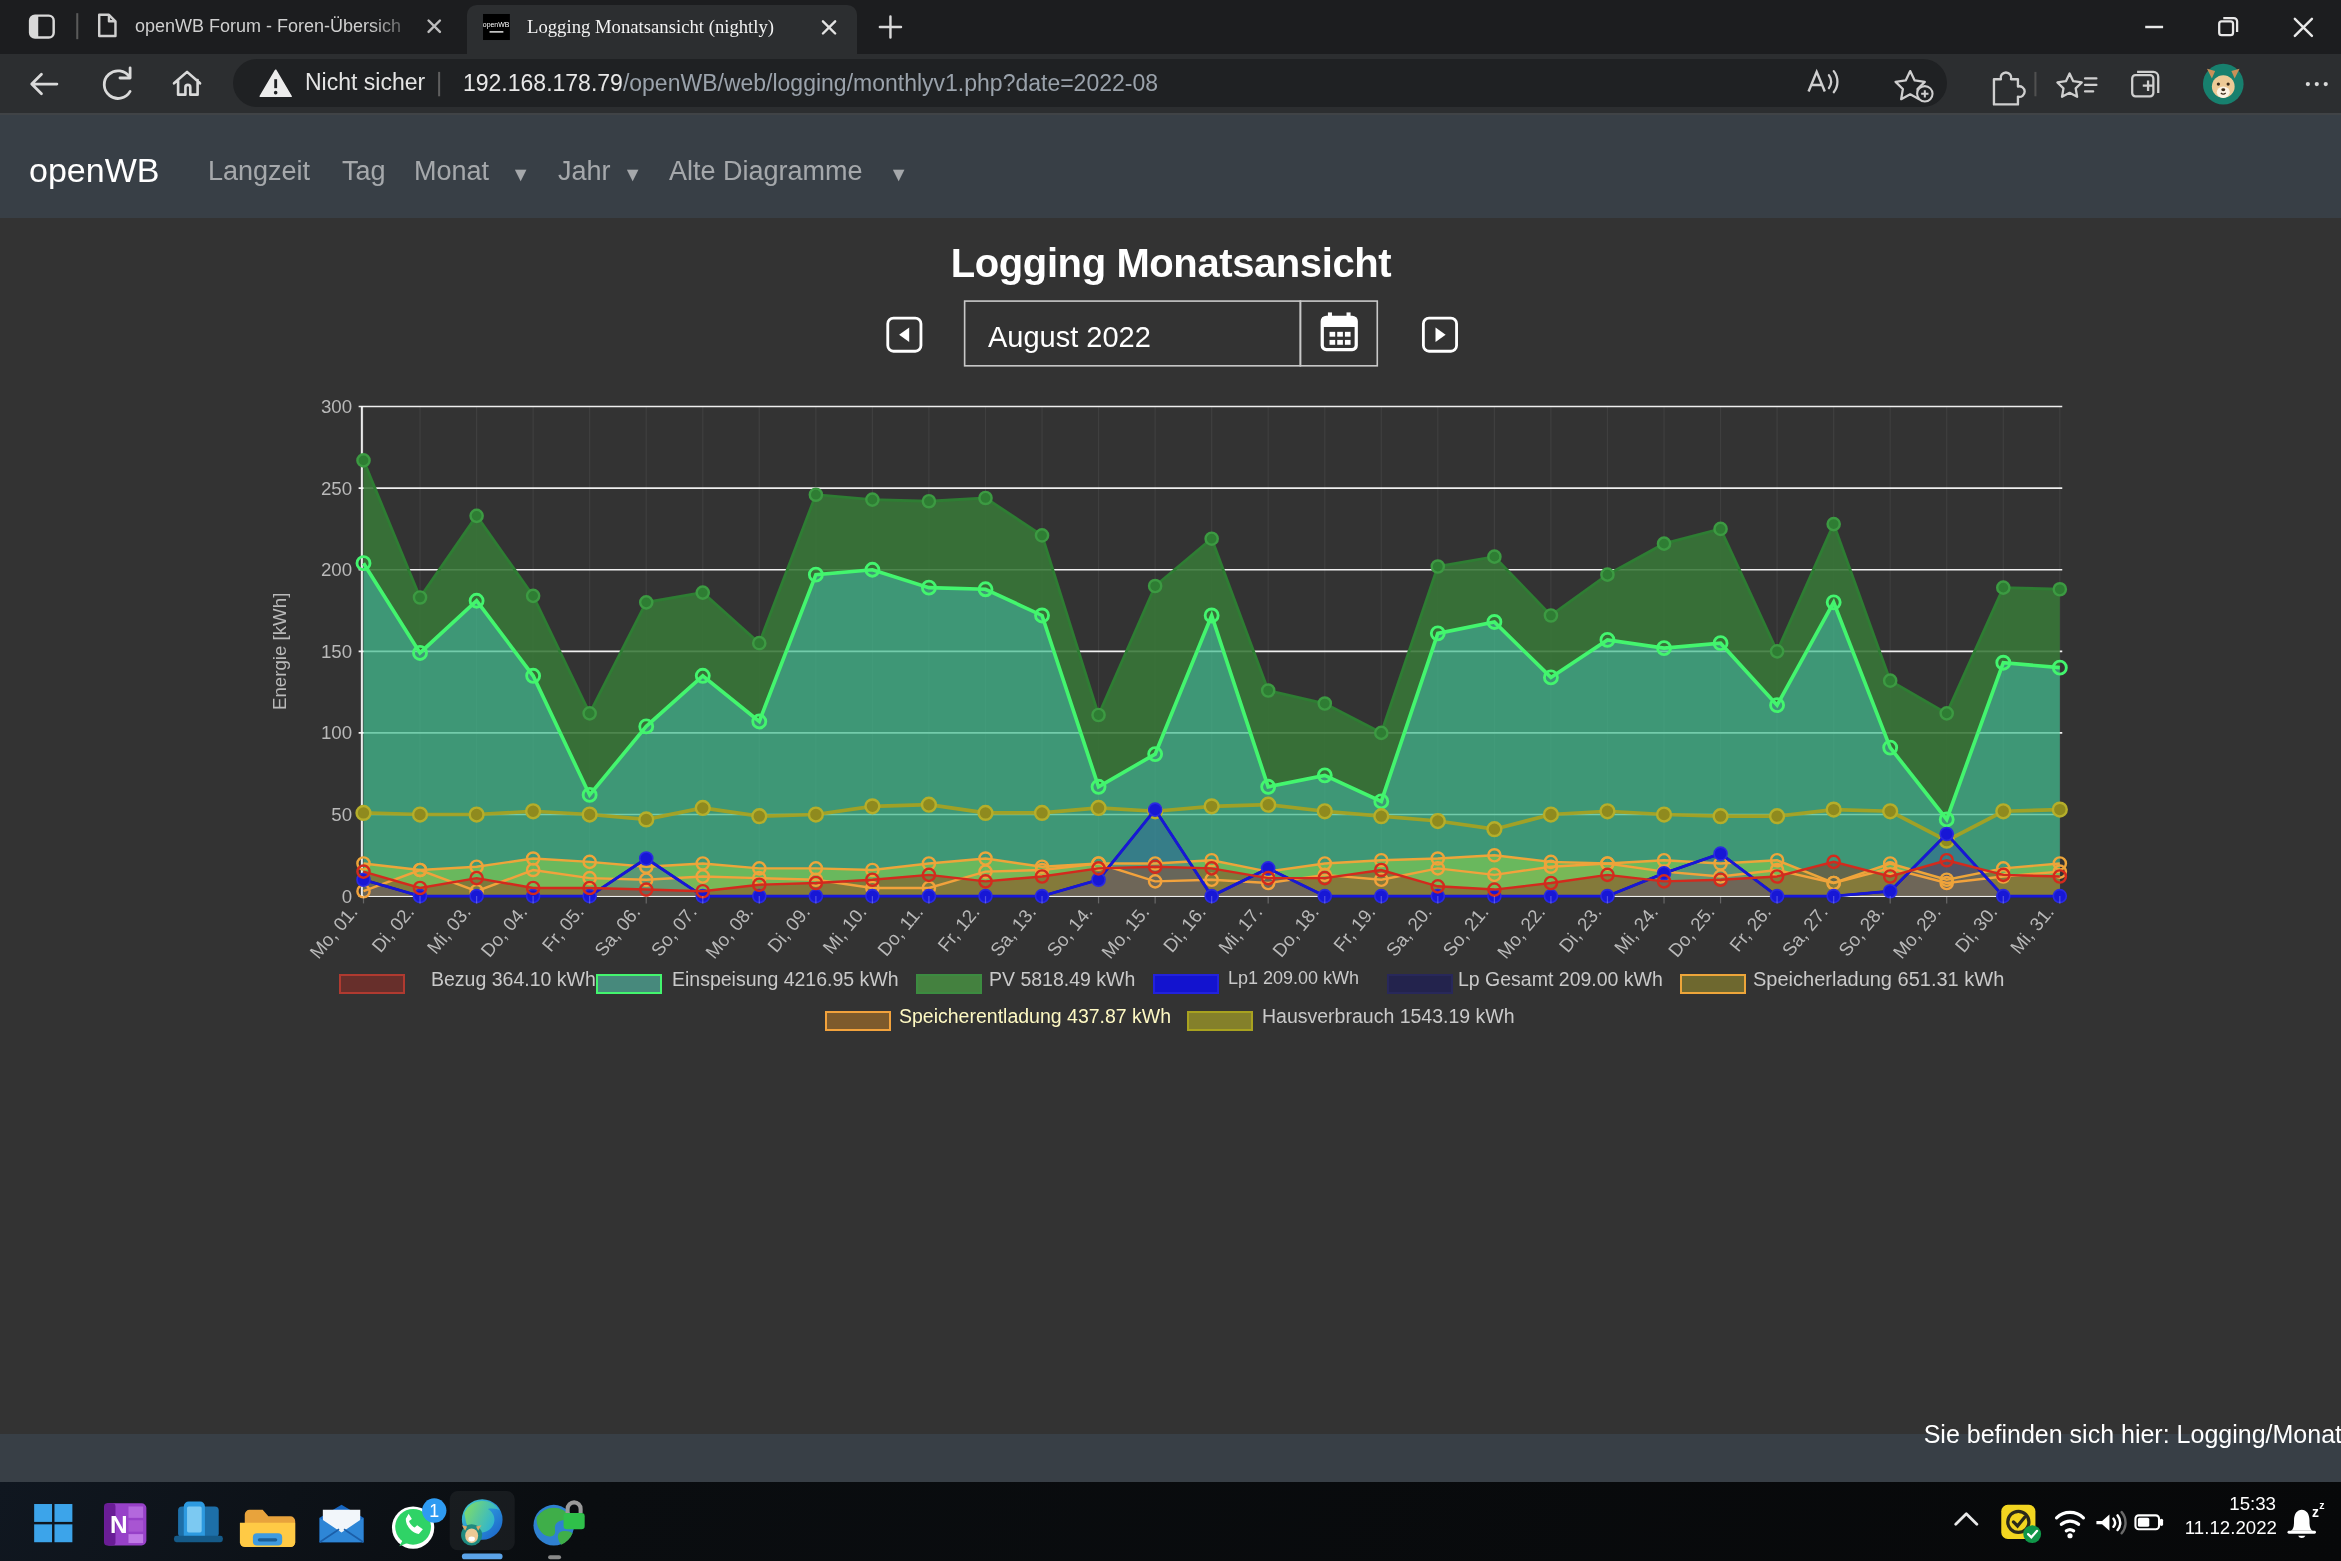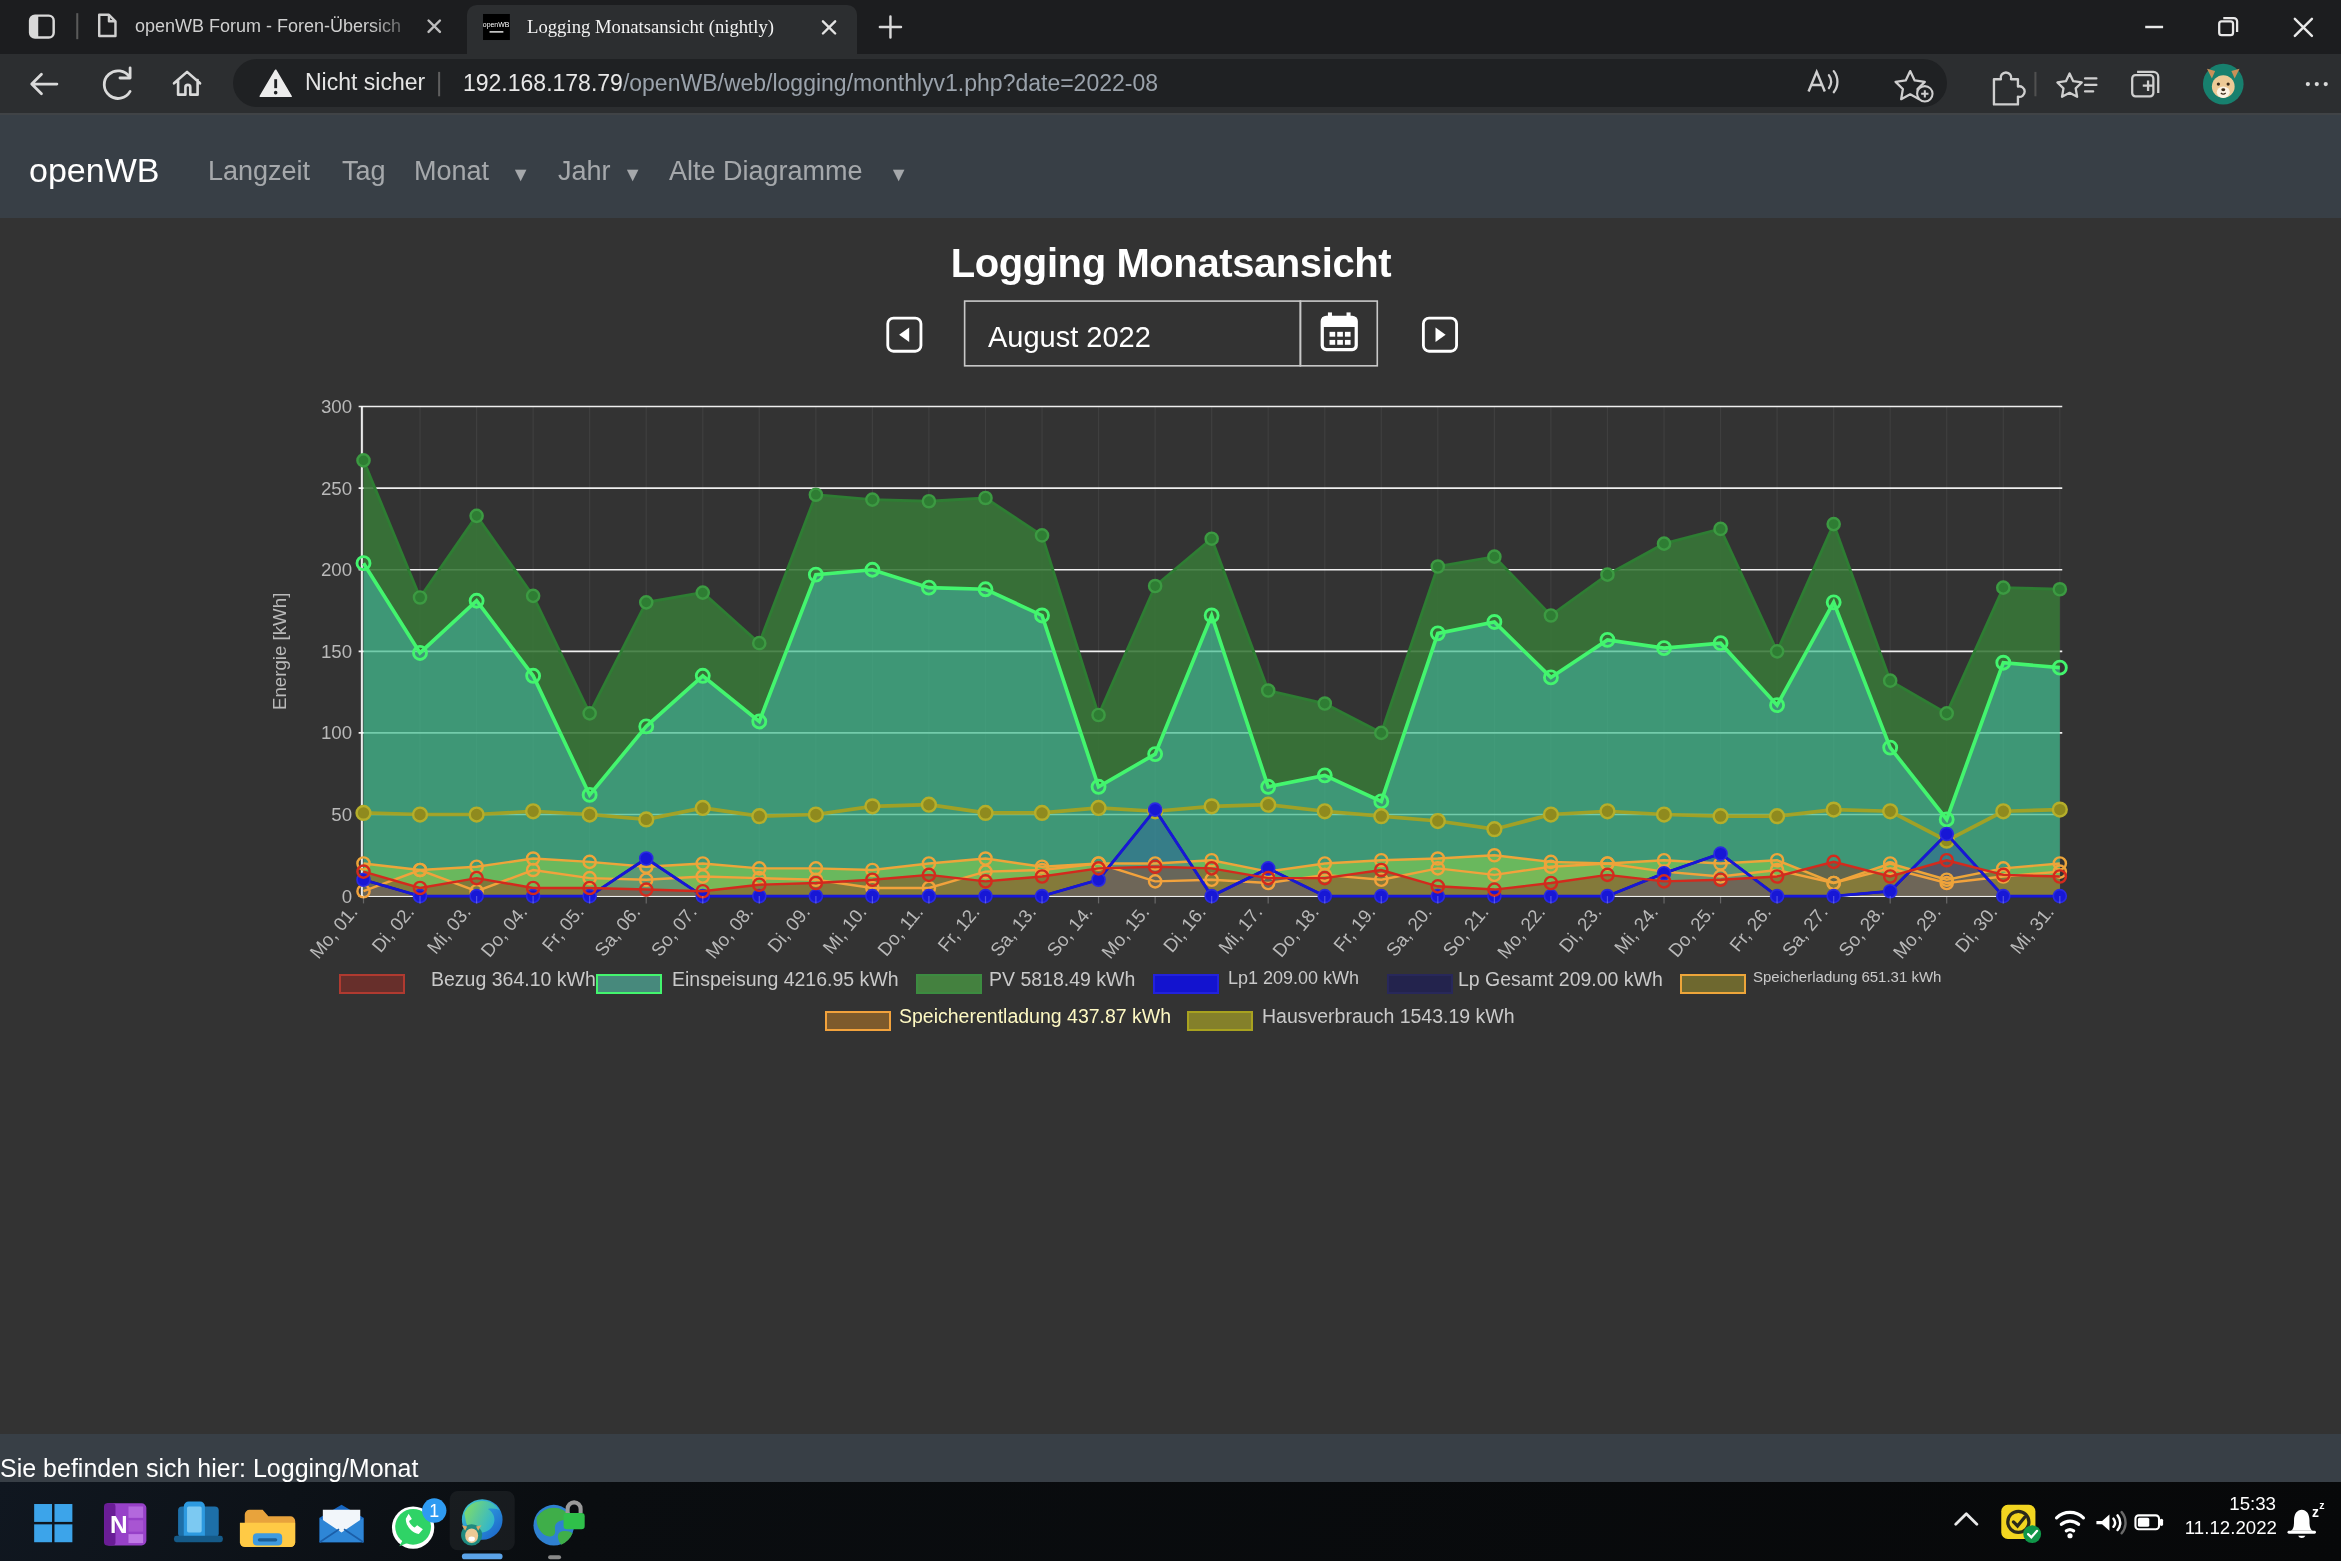--- a/index.html
+++ b/index.html
@@ -484,29 +484,29 @@
   <div style="position:absolute;left:431px;top:0;color:#c9c9c9;font-size:19.5px;">Bezug 364.10 kWh</div>
   <div style="position:absolute;left:596px;top:5.7px;width:66px;height:20.3px;background:#47897c;border:2.4px solid #43f56e;"></div>
   <div style="position:absolute;left:672px;top:0;color:#c9c9c9;font-size:19.5px;">Einspeisung 4216.95 kWh</div>
   <div style="position:absolute;left:916px;top:5.7px;width:66px;height:20.3px;background:#44813f;border:2.4px solid #3c8b40;"></div>
   <div style="position:absolute;left:989px;top:0;color:#c9c9c9;font-size:19.5px;">PV 5818.49 kWh</div>
   <div style="position:absolute;left:1153px;top:5.7px;width:66px;height:20.3px;background:#1313cf;border:2.4px solid #2222dd;"></div>
   <div style="position:absolute;left:1228px;top:0;color:#c9c9c9;font-size:18px;">Lp1 209.00 kWh</div>
   <div style="position:absolute;left:1387px;top:5.7px;width:66px;height:20.3px;background:#23234d;border:2.4px solid #28285a;"></div>
   <div style="position:absolute;left:1458px;top:0;color:#c9c9c9;font-size:19.5px;">Lp Gesamt 209.00 kWh</div>
   <div style="position:absolute;left:1680px;top:5.7px;width:66px;height:20.3px;background:#6e682f;border:2.4px solid #eda53a;"></div>
-  <div style="position:absolute;left:1753px;top:0;color:#c9c9c9;font-size:15px;">Speicherladung 651.31 kWh</div>
+  <div style="position:absolute;left:1753px;top:0;color:#c9c9c9;font-size:20px;">Speicherladung 651.31 kWh</div>
   <div style="position:absolute;left:825px;top:43px;width:66px;height:20.3px;background:#7d5a2c;border:2.4px solid #f2a23c;"></div>
   <div style="position:absolute;left:899px;top:37px;color:#fef9c3;font-size:19.5px;">Speicherentladung 437.87 kWh</div>
   <div style="position:absolute;left:1187px;top:43px;width:66px;height:20.3px;background:#84802a;border:2.4px solid #a8a21f;"></div>
   <div style="position:absolute;left:1262px;top:37px;color:#c9c9c9;font-size:19.5px;">Hausverbrauch 1543.19 kWh</div>
 </div>
 
 <div id="footer"></div>
-<div class="abs" style="left:0;top:1454px;width:2342px;text-align:left;color:#fff;font-size:25px;">Sie befinden sich hier: Logging/Monat</div>
+<div class="abs" style="left:0;top:1420px;width:2342px;text-align:right;color:#fff;font-size:25px;">Sie befinden sich hier: Logging/Monat</div>
 
 <div id="taskbar"></div>
 <svg class="abs" style="left:0;top:1482px" width="2342" height="79" viewBox="0 0 2880 97">
 
   <rect x="553" y="11" width="80" height="73" rx="10" fill="rgba(255,255,255,0.055)"></rect>
 
   <g>
     <rect x="42" y="27" width="22" height="22" fill="#3ca4ea"></rect>
     <rect x="67" y="27" width="22" height="22" fill="#3ca4ea"></rect>
     <rect x="42" y="52" width="22" height="22" fill="#3ca4ea"></rect>

